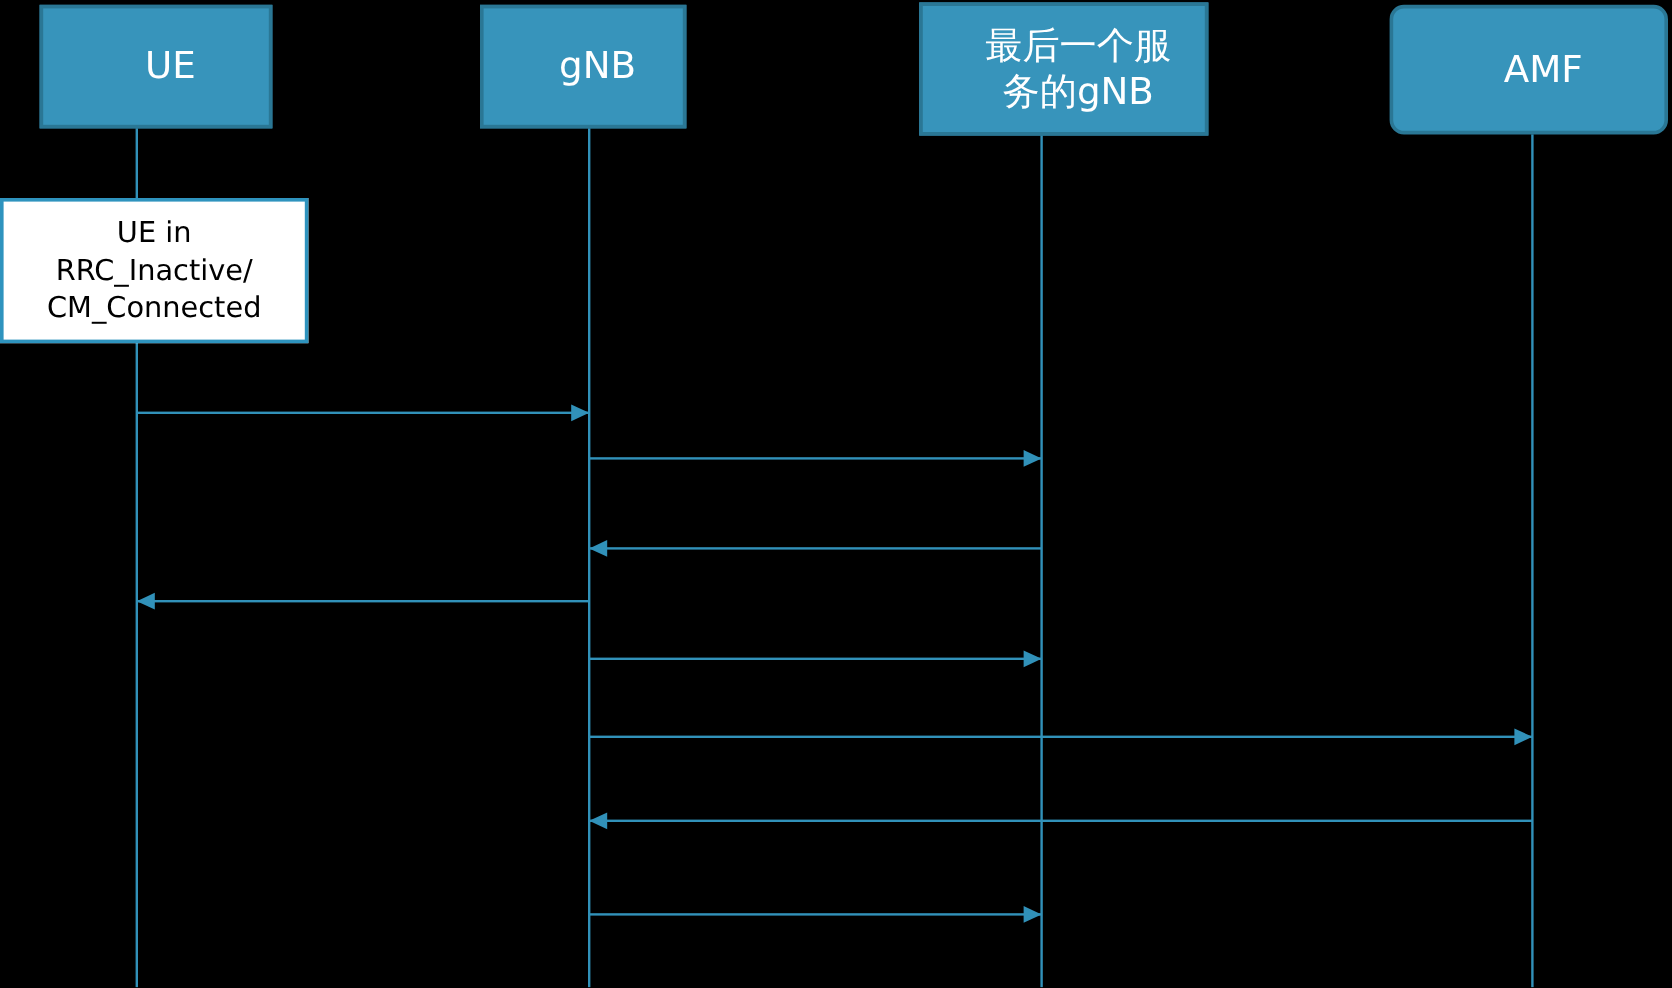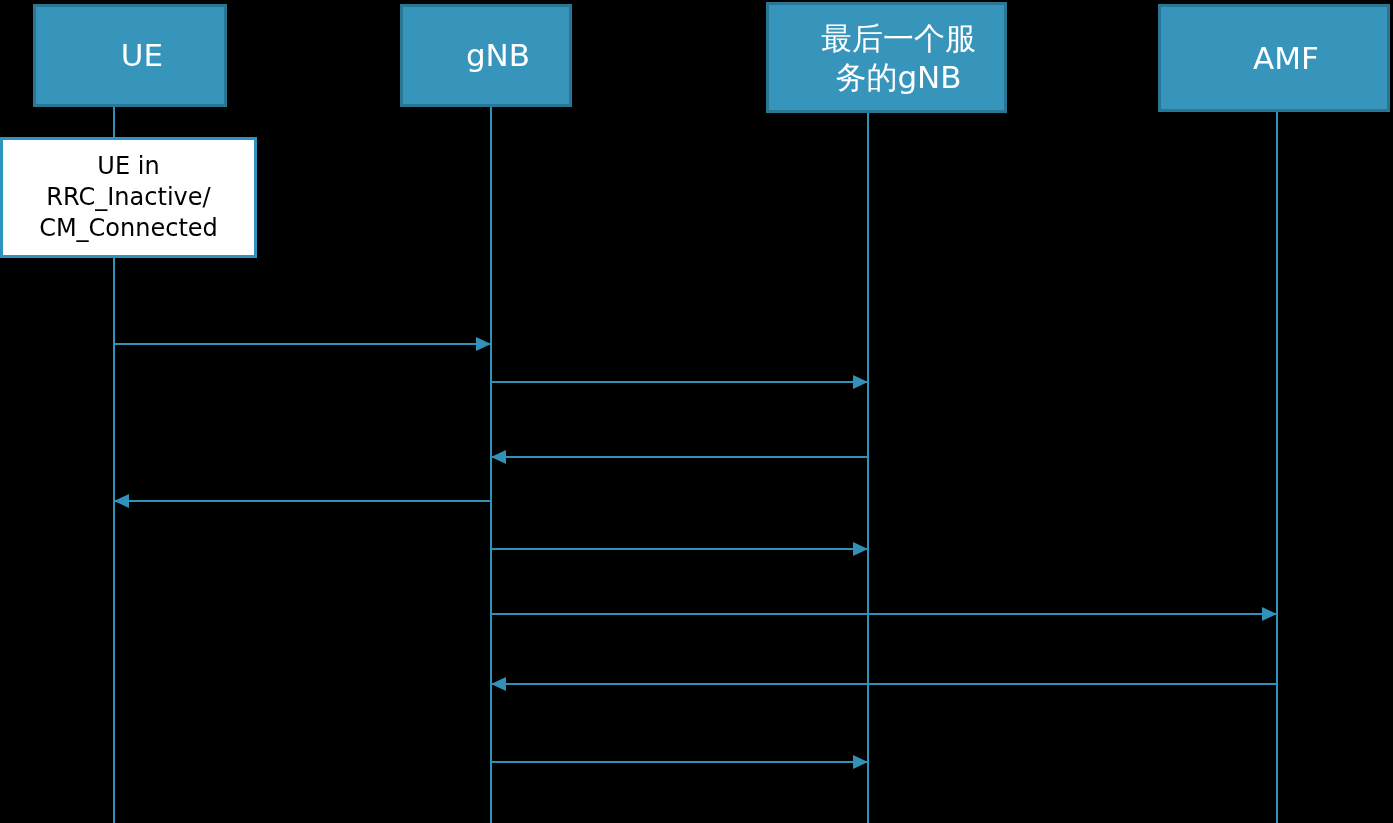--- a/index.html
+++ b/index.html
@@ -19,20 +19,21 @@
   }
   .actor span { white-space: pre-line; }
   .note {
     position: absolute; box-sizing: border-box;
     border: 3px solid var(--note-border, #2E93BE);
     background: var(--note-fill, #fff);
     color: var(--note-text, #000);
     display: flex; align-items: center; justify-content: center;
     text-align: center; font-size: 24px; line-height: 1.3;
     z-index: 3;
+    margin-top: 28px;
   }
   .note span { white-space: pre-line; }
   .lifeline { position: absolute; width: 2px; background: var(--line, #3191B9); z-index: 1; }
   .msg { position: absolute; height: 2px; background: var(--line, #3191B9); z-index: 2; }
   .head {
     position: absolute; width: 0; height: 0; z-index: 2;
     border-top: 7px solid transparent; border-bottom: 7px solid transparent;
   }
   .head.right { border-left: 15px solid var(--line, #3191B9); }
   .head.left  { border-right: 15px solid var(--line, #3191B9); }
@@ -67,21 +68,21 @@
   <div class="actor" style="left: 33px; top: 4px; width: 194px; height: 103px;">
     <span>UE</span>
   </div>
   <div class="actor" style="left: 400px; top: 4px; width: 172px; height: 103px;">
     <span>gNB</span>
   </div>
   <div class="actor" style="left: 766px; top: 2px; width: 241px; height: 111px;">
     <span>最后一个服
 务的gNB</span>
   </div>
-  <div class="actor" style="left: 1158px; top: 4px; width: 232px; height: 108px;">
+  <div class="actor" style="left: 1158px; top: 4px; width: 232px; height: 108px; border-radius: 12px;">
     <span>AMF</span>
   </div>
 
   <div class="note" id="note" style="left: 0px; top: 137px; width: 257px; height: 121px;">
     <span>UE in
 RRC_Inactive/
 CM_Connected</span>
   </div>
 </div>
 

